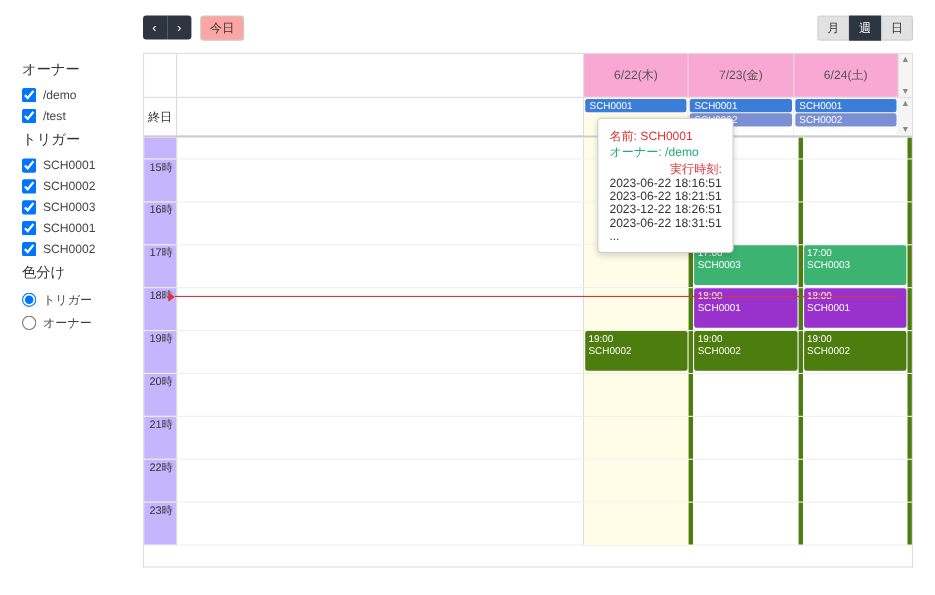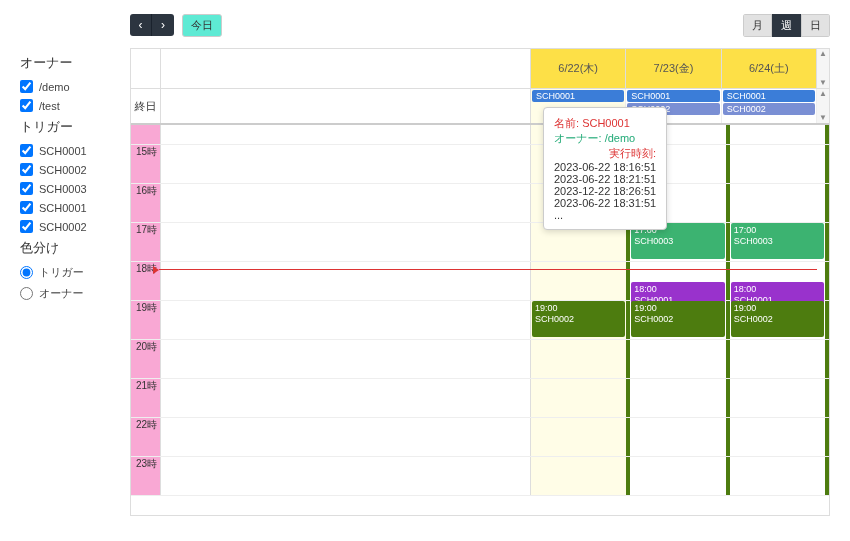--- a/index.html
+++ b/index.html
@@ -8,49 +8,49 @@
 .sidebar { width: 110px; padding-top: 38px; }
 .sidebar h4 { font-size: 13px; font-weight: normal; color: #333; margin-bottom: 8px; margin-top: 4px; }
 .sidebar label { display: flex; align-items: center; font-size: 11px; color: #444; margin-bottom: 6px; cursor: pointer; }
 .sidebar input { margin-right: 6px; }
 .main { flex: 1; }
 .toolbar { display: flex; align-items: center; margin-bottom: 10px; position: relative; height: 26px; }
 .nav-group { display: inline-flex; }
 .nav-btn { background: #2c3540; color: #fff; border: none; width: 22px; height: 22px; cursor: pointer; font-size: 12px; }
 .nav-btn:first-child { border-radius: 3px 0 0 3px; border-right: 1px solid #1a222d; }
 .nav-btn:last-child { border-radius: 0 3px 3px 0; }
-.today-btn { background: #5eead4; color: #333; border: 1px solid #ccc; border-radius: 3px; padding: 3px 8px; margin-left: 8px; cursor: pointer; font-size: 11px; }
+.today-btn { background: #fca5a5; color: #333; border: 1px solid #ccc; border-radius: 3px; padding: 3px 8px; margin-left: 8px; cursor: pointer; font-size: 11px; }
 .title { position: absolute; left: 50%; transform: translateX(-50%); font-size: 15px; font-weight: bold; }
 .view-group { margin-left: auto; display: inline-flex; border-radius: 3px; overflow: hidden; }
 .view-btn { background: #e2e2e2; color: #333; border: 1px solid #ccc; padding: 3px 8px; cursor: pointer; font-size: 11px; }
 .view-btn.active { background: #2c3540; color: #fff; border-color: #2c3540; }
 .calendar { border: 1px solid #ddd; position: relative; }
 .cal-header { display: flex; border-bottom: 1px solid #ddd; }
 .time-col { width: 30px; border-right: 1px solid #ddd; }
 .gutter { width: 370px; border-right: 1px solid #ddd; }
-.day-header { flex: 1; text-align: center; padding: 12px 0; font-size: 11px; color: #555; border-right: 1px solid #ddd; background: #fde047; }
+.day-header { flex: 1; text-align: center; padding: 12px 0; font-size: 11px; color: #555; border-right: 1px solid #ddd; background: #f9a8d4; }
 .day-header:last-child { border-right: none; }
 .scroll-col { width: 12px; background: #f5f5f5; display: flex; flex-direction: column; }
 .scroll-arrow { text-align: center; font-size: 8px; color: #888; cursor: pointer; line-height: 10px; }
 .allday-row { display: flex; border-bottom: 2px solid #ccc; min-height: 36px; }
 .allday-label { width: 30px; display: flex; align-items: center; justify-content: center; font-size: 11px; border-right: 1px solid #ddd; }
 .allday-cell { flex: 1; border-right: 1px solid #eee; padding: 1px; position: relative; }
 .allday-cell.first { background: #fffde7; }
 .pill { font-size: 9px; color: #fff; padding: 1px 4px; border-radius: 2px; margin-bottom: 1px; white-space: nowrap; overflow: hidden; cursor: pointer; }
 .pill.blue { background: #3b7dd8; }
 .pill.lilac { background: #7a8fd4; }
 .grid { position: relative; height: 390px; overflow: hidden; }
 .time-row { display: flex; height: 39px; border-bottom: 1px solid #eee; }
-.time-label { width: 30px; font-size: 10px; text-align: right; padding-right: 3px; border-right: 1px solid #ddd; background: #f9a8d4; }
+.time-label { width: 30px; font-size: 10px; text-align: right; padding-right: 3px; border-right: 1px solid #ddd; background: #c4b5fd; }
 .grid-gutter { width: 370px; border-right: 1px solid #ddd; }
 .grid-cell { flex: 1; border-right: 4px solid #4d7c0f; position: relative; }
 .grid-cell.first { background: #fffde7; }
 .event { position: absolute; left: 1px; right: 1px; color: #fff; font-size: 9px; padding: 2px 3px; border-radius: 2px; overflow: hidden; cursor: pointer; line-height: 1.2; }
 .ev-green { background: #3cb371; }
-.ev-purple { background: #9932cc; margin-top: 20px; }
+.ev-purple { background: #9932cc; }
 .ev-coral { background: #4d7c0f; }
 .now-line { position: absolute; left: 28px; right: 12px; height: 0; border-top: 1px solid #d33; z-index: 2; }
 .now-line::before { content: ""; position: absolute; left: -6px; top: -4px; width: 0; height: 0; border-top: 4px solid transparent; border-bottom: 4px solid transparent; border-left: 6px solid #d33; }
 .tooltip { position: absolute; top: 0; left: 0; background: #fff; border: 1px solid #ccc; border-radius: 4px; padding: 8px 10px; font-size: 11px; box-shadow: 0 2px 6px rgba(0,0,0,0.15); z-index: 10; white-space: nowrap; }
 .tooltip .tt-name { color: #d33; }
 .tooltip .tt-owner { color: #2a7; text-align: right; }
 .tooltip .tt-exec { color: #d33; text-align: right; }
 </style>
 </head>
 <body>

